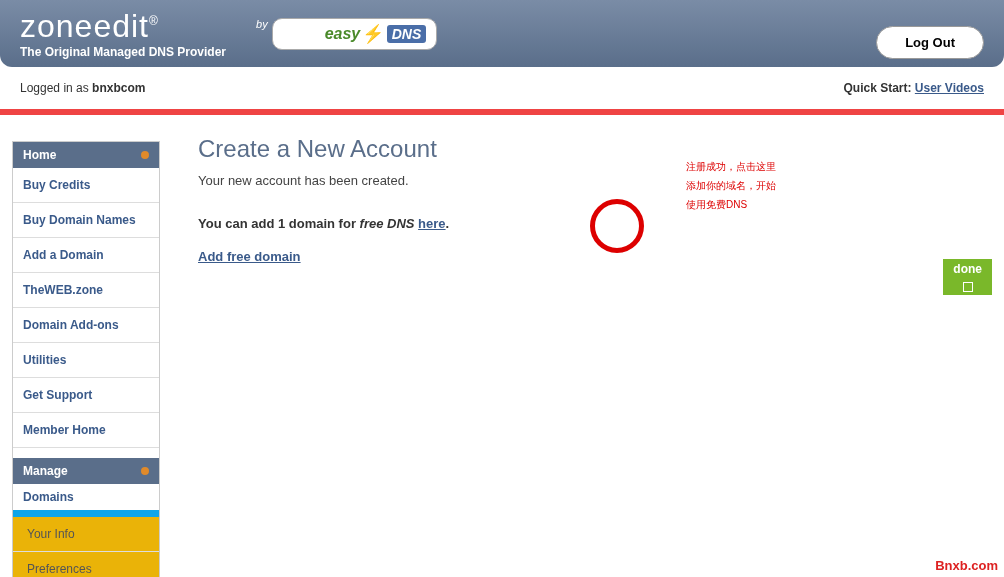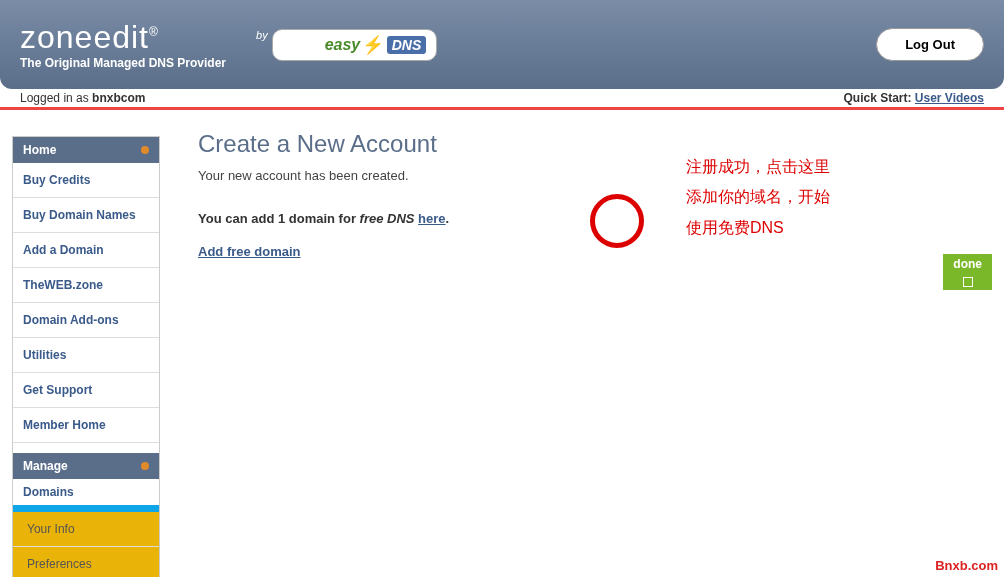--- a/index.html
+++ b/index.html
@@ -1,33 +1,33 @@
 <!DOCTYPE html>
 <html><head>
   <meta charset="utf-8">
   <style>
     * { margin: 0; padding: 0; box-sizing: border-box; }
     body { font-family: Verdana, Arial, sans-serif; font-size: 12px; color: #333; background: #fff; }
     
-    .header { background: linear-gradient(to bottom, #7a8ca6, #5a6e8a); padding: 19px 20px; display: flex; align-items: center; justify-content: space-between; border-bottom-left-radius: 12px; border-bottom-right-radius: 12px; }
+    .header { background: linear-gradient(to bottom, #7a8ca6, #5a6e8a); padding: 8px 20px; display: flex; align-items: flex-end; justify-content: space-between; border-bottom-left-radius: 12px; border-bottom-right-radius: 12px; }
     .header-left { display: flex; align-items: center; gap: 30px; }
     .logo { color: #fff; }
     .logo-main { font-size: 32px; font-weight: normal; letter-spacing: 1px; }
     .logo-main .thin { font-weight: 300; }
     .logo-main sup { font-size: 12px; vertical-align: super; }
     .logo-tag { font-size: 12px; font-weight: bold; }
     .easydns { display: flex; align-items: flex-start; gap: 4px; }
     .easydns-by { color: #fff; font-size: 11px; font-style: italic; }
     .easydns-badge { background: #fff; border-radius: 10px; padding: 4px 10px; display: flex; align-items: center; border: 1px solid #aaa; }
     .easydns-badge .easy { color: #4a8a2a; font-style: italic; font-weight: bold; font-size: 16px; margin-left: 42px; }
     .easydns-badge .bolt { color: #f5c518; font-size: 18px; margin: 0 2px; }
     .easydns-badge .dns { background: #4a6ea8; color: #fff; padding: 1px 5px; border-radius: 3px; font-weight: bold; font-size: 14px; font-style: italic; }
     .logout-btn { background: #fff; border: 1px solid #999; border-radius: 18px; padding: 8px 28px; font-weight: bold; font-size: 13px; cursor: pointer; }
     
-    .topbar { display: flex; justify-content: space-between; padding: 2px 20px; border-bottom: 3px solid #ef4444; font-size: 12px; }
+    .topbar { display: flex; justify-content: space-between; padding: 14px 20px; border-bottom: 6px solid #ef4444; font-size: 12px; }
     .topbar .username { font-weight: bold; }
     .topbar .qs-label { font-weight: bold; }
     .topbar a { color: #3a5a8a; text-decoration: underline; font-weight: bold; }
     
     .container { display: flex; padding: 12px; gap: 14px; }
     .sidebar { width: 148px; flex-shrink: 0; border: 1px solid #ccc; margin-top: 14px; }
     .section-head { background: #5a6e8a; color: #fff; padding: 6px 10px; font-weight: bold; font-size: 12px; display: flex; justify-content: space-between; align-items: center; }
     .section-head .dot { width: 8px; height: 8px; background: #e08a2a; border-radius: 50%; }
     .nav-item { padding: 10px 10px; border-bottom: 1px solid #ddd; color: #3a5a8a; font-weight: bold; font-size: 12px; cursor: pointer; }
     .nav-item:last-child { border-bottom: none; }
@@ -37,21 +37,21 @@
     
     .main { flex: 1; padding: 8px 24px; position: relative; }
     .page-title { color: #5a6e8a; font-size: 24px; font-weight: normal; margin-bottom: 10px; }
     .msg { color: #444; font-size: 13px; margin-bottom: 28px; }
     .add-msg { font-weight: bold; font-size: 13px; margin-bottom: 18px; }
     .add-msg .italic { font-style: italic; }
     .add-msg .here-link { color: #3a5a8a; text-decoration: underline; }
     .free-link { color: #3a5a8a; text-decoration: underline; font-weight: bold; font-size: 13px; }
     
     .red-circle { position: absolute; left: 416px; top: 72px; width: 54px; height: 54px; border: 5px solid #d00; border-radius: 50%; pointer-events: none; }
-    .red-note { position: absolute; left: 512px; top: 30px; color: #d00; font-size: 16px; line-height: 1.9; }
+    .red-note { position: absolute; left: 512px; top: 30px; color: #d00; font-size: 10px; line-height: 1.9; }
     
     .done-btn { position: absolute; right: 0; top: 132px; background: #7ab82a; color: #fff; padding: 3px 10px; font-weight: bold; font-size: 12px; display: flex; align-items: center; gap: 6px; cursor: pointer; flex-direction: column; }
     .done-btn .sq { width: 10px; height: 10px; border: 1px solid #fff; }
     
     .watermark { position: fixed; right: 6px; bottom: 4px; color: #d22; font-size: 13px; font-weight: bold; }
   </style>
 </head>
 <body>
 
 <div class="header">

